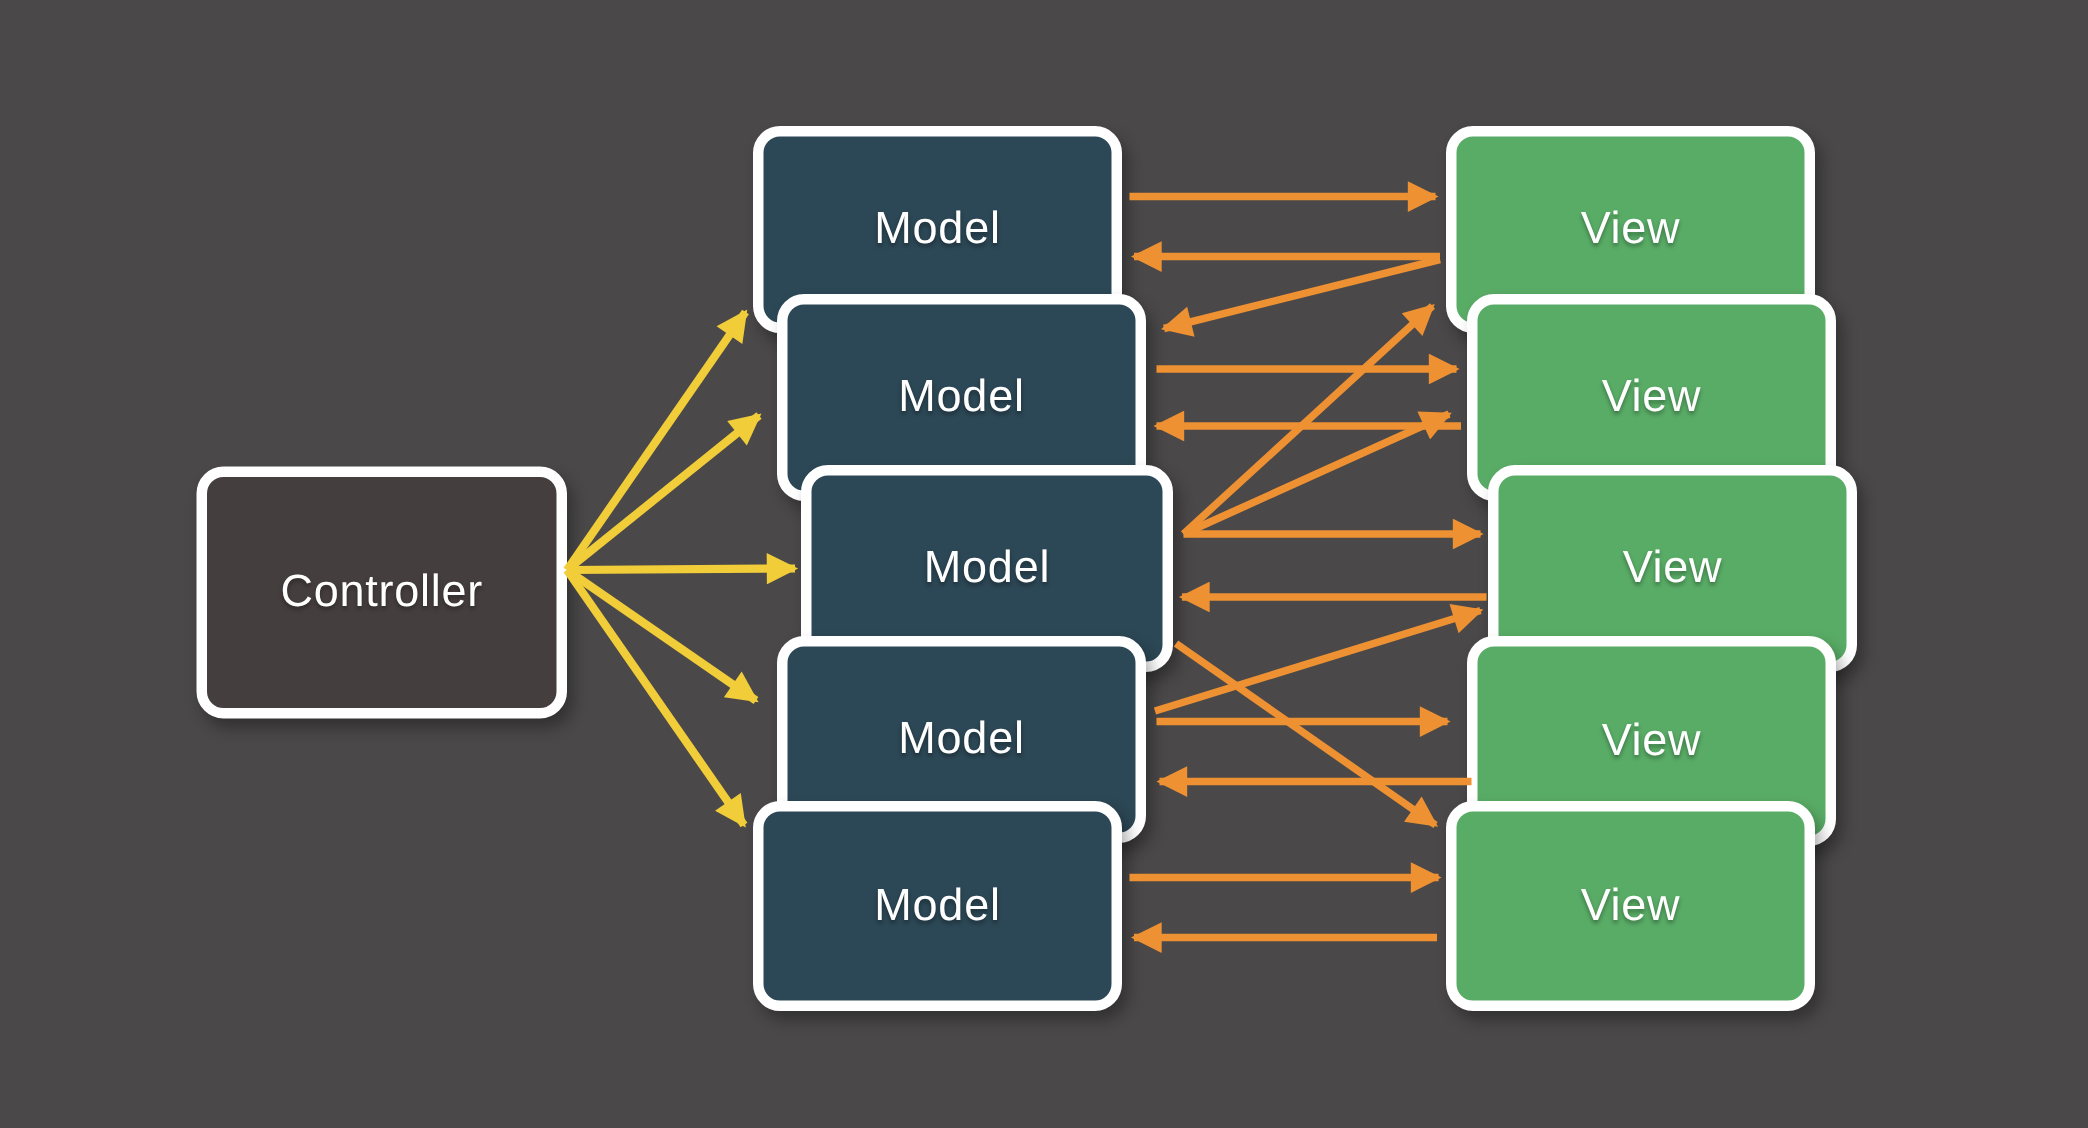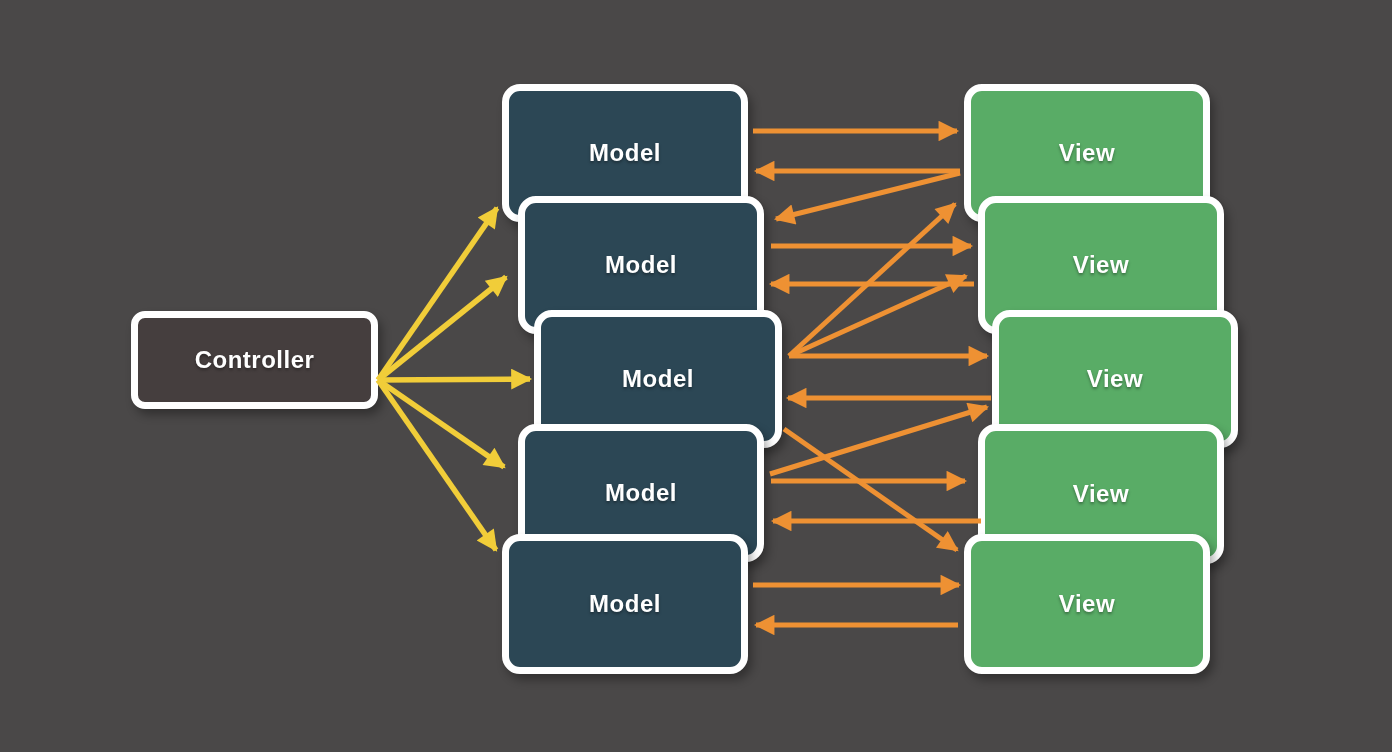--- a/index.html
+++ b/index.html
@@ -18,22 +18,22 @@
     box-sizing: border-box;
     border: 7px solid var(--box-border, #ffffff);
     border-radius: 18px;
     display: flex;
     align-items: center;
     justify-content: center;
     box-shadow: 4px 6px 10px rgba(0,0,0,0.32);
   }
   .box .label {
     color: var(--label-text, #ffffff);
-    font-size: 24px;
-    font-weight: 700;
+    font-size: 30px;
+    font-weight: 400;
     letter-spacing: 0.5px;
     text-shadow: 0 2px 3px rgba(0,0,0,0.35);
     user-select: none;
   }
   .box.controller { background: var(--controller-fill, #453e3e); }
   .box.model      { background: var(--model-fill, #2c4755); }
   .box.view       { background: var(--view-fill, #59ac66); }
 
   .arrow-layer {
     position: absolute;
@@ -46,21 +46,21 @@
   .edge-yellow { stroke: var(--controller-arrows, #f1cd39); stroke-width: 5.5; fill: none; }
   .edge-orange { stroke: var(--model-view-arrows, #ee9133); stroke-width: 5;   fill: none; }
   .head-yellow { fill: var(--controller-arrows, #f1cd39); }
   .head-orange { fill: var(--model-view-arrows, #ee9133); }
 </style>
 </head>
 <body>
 
 <div class="canvas">
 
-  <div class="box controller" style="left:131px; top:311px; width:247px; height:98px;border-radius:14px;">
+  <div class="box controller" style="left:131px; top:311px; width:247px; height:168px;">
     <span class="label">Controller</span>
   </div>
 
   <div class="box model" style="left:502px; top:84px;  width:246px; height:138px; z-index:1;">
     <span class="label">Model</span>
   </div>
   <div class="box model" style="left:518px; top:196px; width:246px; height:138px; z-index:2;">
     <span class="label">Model</span>
   </div>
   <div class="box model" style="left:534px; top:310px; width:248px; height:138px; z-index:3;">

